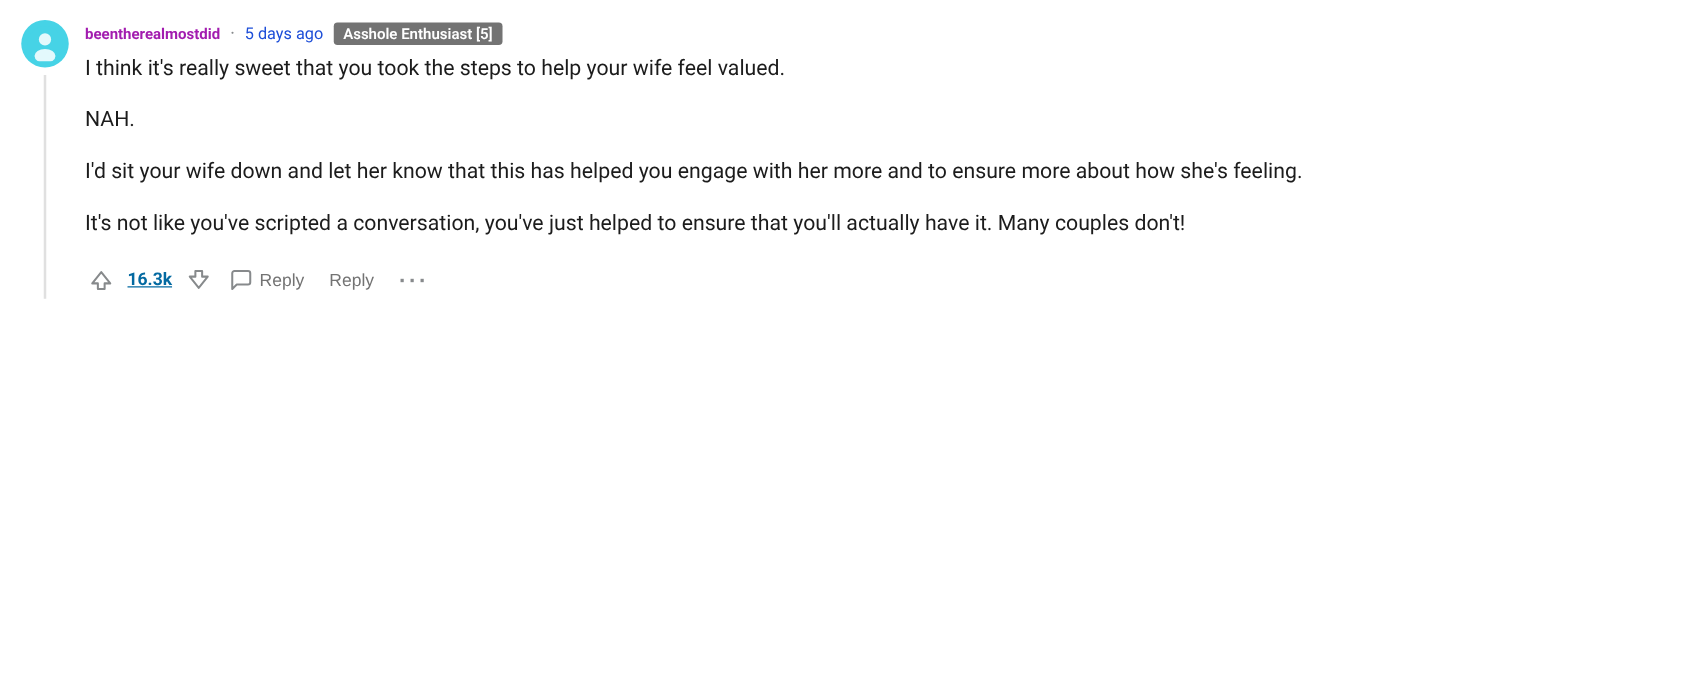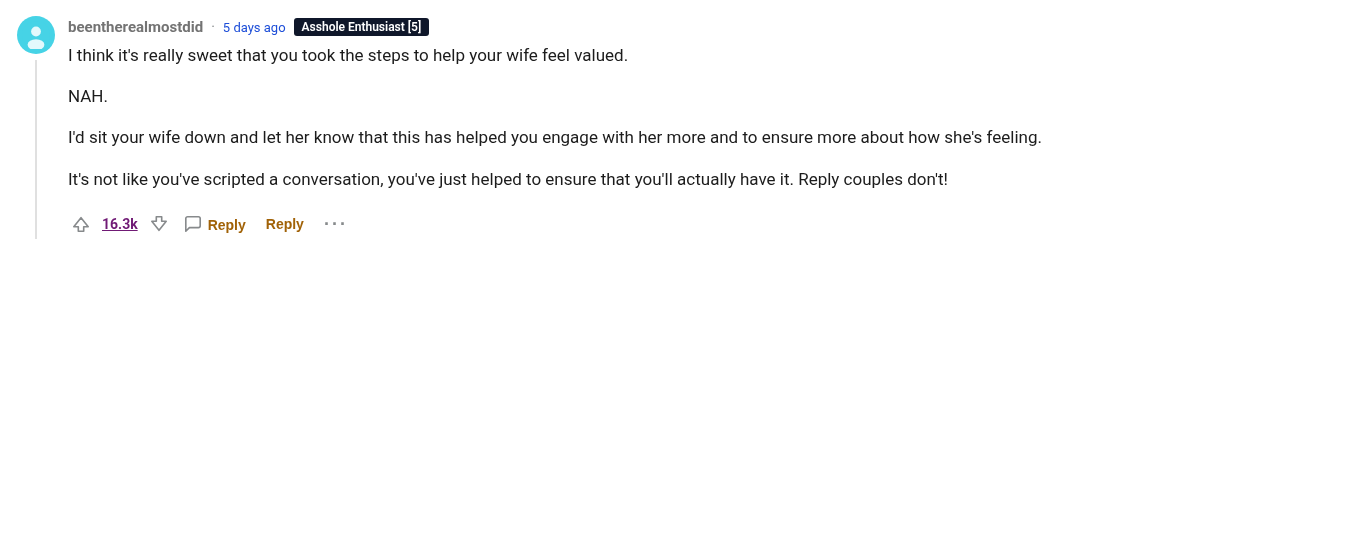--- a/index.html
+++ b/index.html
@@ -61,37 +61,37 @@
 
     .comment-header {
       display: flex;
       align-items: center;
       gap: 8px;
       margin-bottom: 6px;
       flex-wrap: wrap;
     }
 
     .username {
-      font-size: 15px;
+      font-size: 12px;
       font-weight: 700;
-      color: #737373;
+      color: #a21caf;
     }
 
     .separator {
       color: #878a8c;
       font-size: 14px;
     }
 
     .timestamp {
       font-size: 13px;
       color: #1d4ed8;
     }
 
     .flair-badge {
-      background-color: #0f172a;
+      background-color: #737373;
       color: #ffffff;
       font-size: 12px;
       font-weight: 600;
       padding: 2px 8px;
       border-radius: 3px;
     }
 
     .comment-body {
       font-size: 17px;
       line-height: 1.6;
@@ -121,36 +121,36 @@
       padding: 6px 4px;
       display: flex;
       align-items: center;
       color: #878a8c;
       border-radius: 4px;
     }
 
     .vote-count {
       font-size: 14px;
       font-weight: 700;
-      color: #701a75;
+      color: #0369a1;
       margin: 0 4px;
       text-decoration: underline;
     }
 
     .action-button {
       background: none;
       border: none;
       cursor: pointer;
       padding: 6px 8px;
       display: flex;
-      align-items: flex-end;
+      align-items: center;
       gap: 6px;
-      color: #a16207;
+      color: #737373;
       font-size: 14px;
-      font-weight: 700;
+      font-weight: 400;
       border-radius: 4px;
     }
 
     .more-button {
       background: none;
       border: none;
       cursor: pointer;
       padding: 6px 8px;
       color: #878a8c;
       font-size: 18px;
@@ -195,21 +195,21 @@
       <span class="username">beentherealmostdid</span>
       <span class="separator">·</span>
       <span class="timestamp">5 days ago</span>
       <span class="flair-badge">Asshole Enthusiast [5]</span>
     </div>
 
     <div class="comment-body">
       <p>I think it's really sweet that you took the steps to help your wife feel valued.</p>
       <p>NAH.</p>
       <p>I'd sit your wife down and let her know that this has helped you engage with her more and to ensure more about how she's feeling.</p>
-      <p>It's not like you've scripted a conversation, you've just helped to ensure that you'll actually have it. Reply couples don't!</p>
+      <p>It's not like you've scripted a conversation, you've just helped to ensure that you'll actually have it. Many couples don't!</p>
     </div>
 
     <div class="comment-actions">
       <button class="vote-button">
         <svg class="upvote-arrow" viewBox="0 0 20 20" fill="none" xmlns="http://www.w3.org/2000/svg">
           <path d="M10 3L18 13H13V18H7V13H2L10 3Z" stroke="#878a8c" stroke-width="1.8" fill="none" stroke-linejoin="round"></path>
         </svg>
       </button>
 
       <span class="vote-count">16.3k</span>

